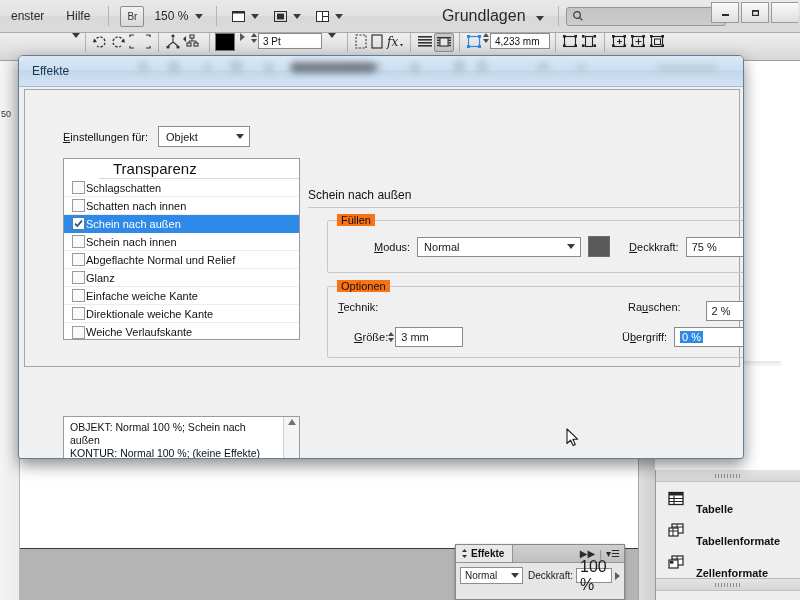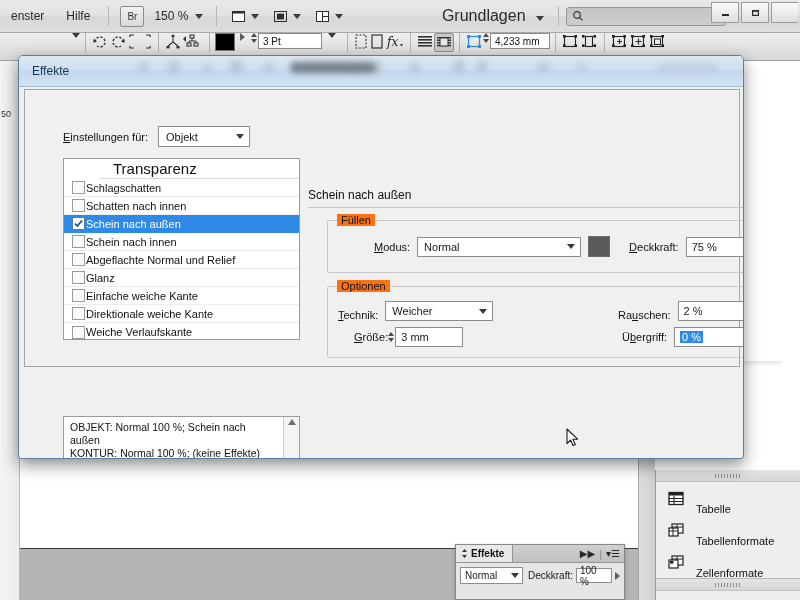--- a/index.html
+++ b/index.html
@@ -91,21 +91,21 @@
     background:#e7e7e7;border-left:1px solid #9a9a9a;box-sizing:border-box;
   }
   #dock-rail{position:absolute;right:145px;top:455px;width:16px;height:145px;
     background:linear-gradient(to right,#dedede,#cfcfcf);border-left:1px solid #a5a5a5;}
   .dock-group{border-bottom:1px solid #b8b8b8;background:#eeeeee;}
   .dock-gripbar{height:11px;display:flex;align-items:center;justify-content:center;
     background:linear-gradient(to bottom,#e4e4e4,#d6d6d6);border-bottom:1px solid #c2c2c2;}
   .grip-dots{width:26px;height:4px;
     background-image:repeating-linear-gradient(to right,#8e8e8e 0 1px,transparent 1px 3px);}
   .dock-row{display:flex;align-items:center;height:32px;padding-left:11px;gap:10px;}
-  .dock-row-label{font-size:11px;color:#111;font-weight:normal;margin-top:21px;}
+  .dock-row-label{font-size:11px;color:#111;font-weight:bold;margin-top:21px;}
   .dock-icon{width:19px;height:17px;display:block;}
 
   
   #effects-panel{
     position:absolute;left:455px;top:544px;width:170px;height:56px;
     background:#e6e6e6;border:1px solid #878787;box-sizing:border-box;
     box-shadow:0 1px 3px rgba(0,0,0,0.28);
   }
   #effects-tabstrip{
     height:17px;background:linear-gradient(to bottom,#d0d0d0,#c0c0c0);
@@ -118,21 +118,21 @@
   }
   #effects-tabstrip .spacer{flex:1;}
   .panel-ctl{font-size:10px;color:#2b2b2b;padding:0 4px;}
   #effects-controls{display:flex;align-items:center;gap:5px;padding:4px 4px 0 4px;}
   #effects-mode{
     width:80px;height:17px;border:1px solid #8d8d8d;background:#fff;font-size:10px;
     display:flex;align-items:center;justify-content:space-between;padding:0 3px 0 4px;box-sizing:border-box;
   }
   #effects-opacity-wrap{display:flex;align-items:center;gap:3px;font-size:10px;}
   #effects-opacity{width:36px;height:15px;border:1px solid #8d8d8d;background:#fff;
-    display:flex;align-items:center;padding:0 3px;font-size:10px;box-sizing:border-box;}
+    display:flex;align-items:center;padding:0 3px;font-size:16px;box-sizing:border-box;}
   #effects-listrow{
     position:absolute;left:1px;top:44px;width:168px;height:11px;background:#2e8ae6;
     color:#fff;font-size:10px;display:flex;align-items:center;padding:0 5px;
     box-sizing:border-box;overflow:hidden;margin-top:28px;
   }
 
   
   #effects-dialog{
     position:absolute;left:18px;top:55px;width:726px;height:404px;
     border:1px solid #5d7f9c;border-radius:5px 5px 3px 3px;
@@ -630,26 +630,22 @@
         <div class="text-box" style="width:78px">75 %</div>
 
       </div>
     </div>
 
     <div class="group" id="group-options">
       <span class="group-legend">Optionen</span>
 
       <div style="position:absolute;left:10px;top:14px;display:flex;align-items:flex-end;gap:7px;">
         <span class="field-label"><u>T</u>echnik:</span>
-        <div class="select-box" style="width:108px">
-          <span>Weicher</span>
-          <span class="caret-dn"></span>
-        </div>
-      </div>
-      <div style="position:absolute;left:290px;top:14px;display:flex;align-items:flex-end;gap:7px;">
+      </div>
+      <div style="position:absolute;left:300px;top:14px;display:flex;align-items:flex-start;gap:25px;">
         <span class="field-label">Ra<u>u</u>schen:</span>
         <div class="text-box" style="width:78px">2 %</div>
 
       </div>
 
       <div style="position:absolute;left:26px;top:40px;display:flex;align-items:center;">
         <span class="field-label"><u>G</u>röße:</span>
         <div class="stepper">
             <i class="up"></i>
             <i class="dn"></i>

